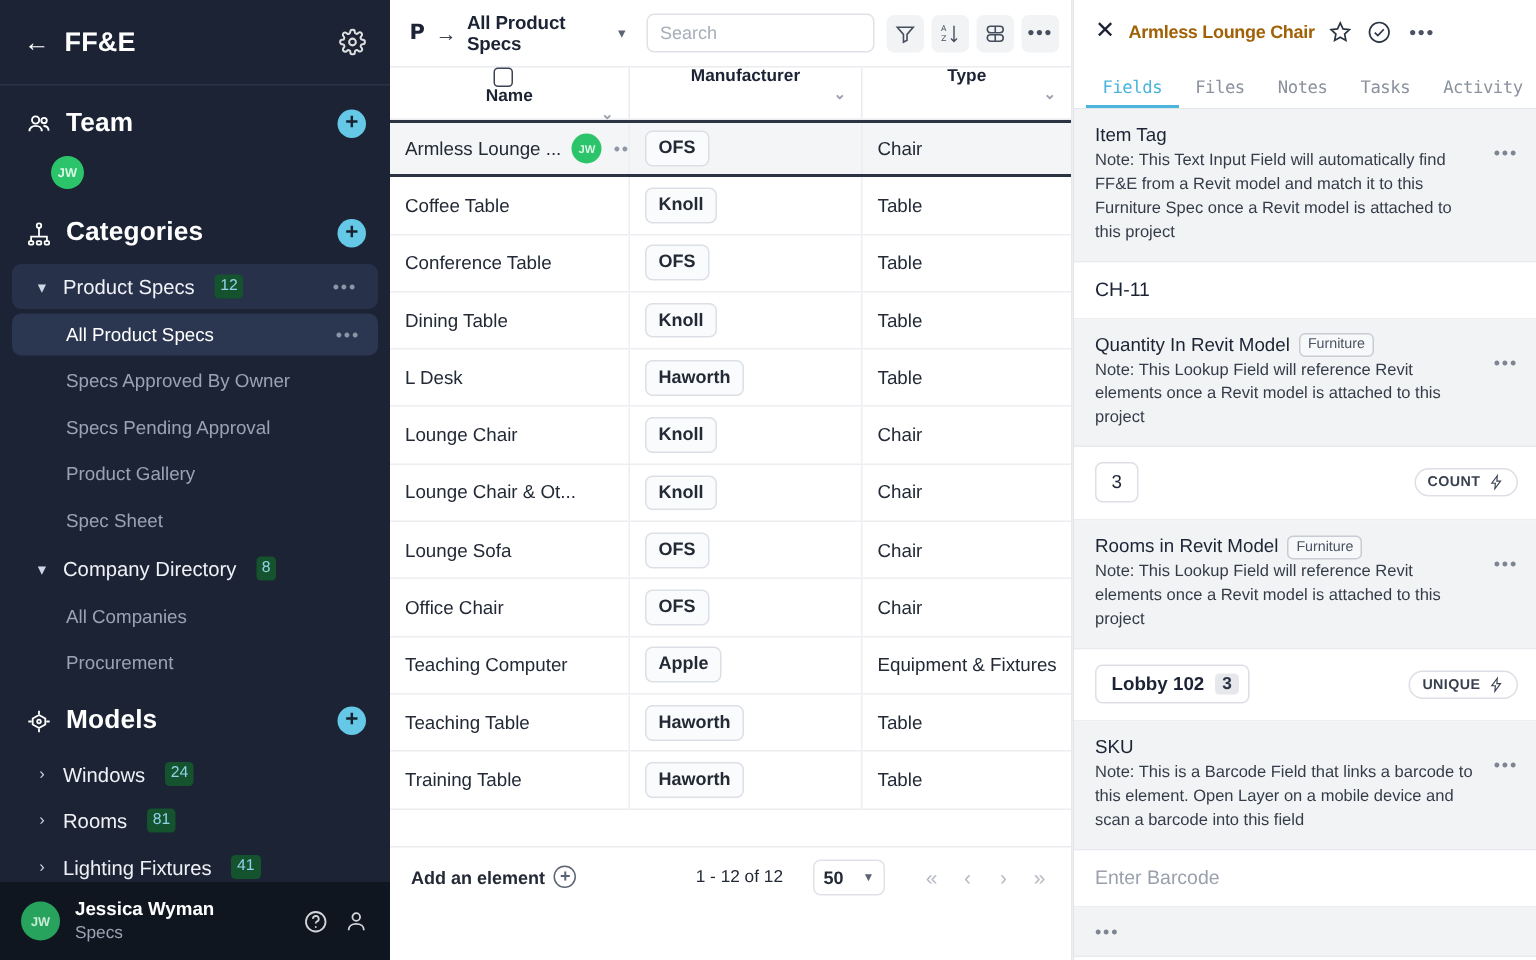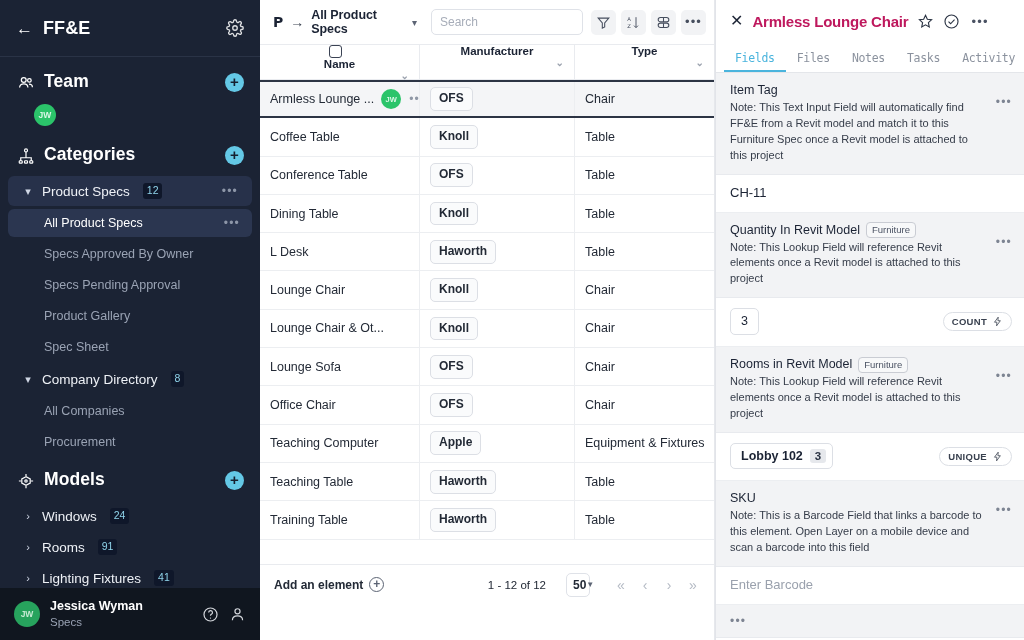--- a/index.html
+++ b/index.html
@@ -63,21 +63,21 @@
     display: flex; align-items: center;
     height: 30px; padding: 0 14px 0 14px;
     font-size: 13.5px; gap: 8px;
     cursor: pointer;
     border-radius: 6px; margin: 1px 8px;
   }
   .grp.sel { background: #27314a; }
   .caret { width: 12px; flex: 0 0 12px; font-size: 11px; color: #cfd6e4; display:flex; align-items:center; justify-content:center;}
   .grp-label { color: #eef1f6; white-space: nowrap; }
   .badge {
-    background: #0f172a; color: #8fd3ea;
+    background: #14532d; color: #8fd3ea;
     font-size: 10.5px; border-radius: 3px;
     padding: 1px 4px 1px 4px; line-height: 1.25;
     margin-left: 5px; font-weight: normal;
   }
   .grp-dots { margin-left: auto; color: #8d96a8; font-size: 12px; letter-spacing: 1.2px; line-height: 1; }
 
   .sub {
     display: flex; align-items: center;
     height: 28px; padding: 0 12px 0 36px;
     font-size: 12.5px; color: #9aa3b4;
@@ -192,39 +192,39 @@
   .add-el { font-size: 12px; font-weight: bold; color: #232a36; display:flex; align-items:center; gap:6px; cursor:pointer;}
   .add-circ {
     width: 15px; height: 15px; border-radius: 50%;
     border: 1.3px solid #5c6474; color: #5c6474;
     display: flex; align-items: center; justify-content: center;
     font-size: 12px; line-height: 1;
   }
   .add-circ span{ display:block; margin-top:-1px; }
   .pg-count { font-size: 11.5px; font-weight: normal; color: #232a36; margin-left: auto; }
   .pg-sel {
-    width: 24px; height: 24px; border: 1px solid #dfe2e8; border-radius: 5px;
+    width: 48px; height: 24px; border: 1px solid #dfe2e8; border-radius: 5px;
     display: flex; align-items: center; padding: 0 6px;
     font-size: 12px; font-weight: bold; color: #232a36; cursor: pointer;
   }
   .pg-sel .sc { margin-left: auto; font-size: 8px; color: #5c6474; }
   .pg-nav { display: flex; gap: 2px; }
   .pg-btn { width: 22px; height: 24px; display:flex; align-items:center; justify-content:center; color:#b4bac4; font-size:14px; cursor:pointer;}
   .tp-blank { flex: 0 0 36px; }
 
   
   .detail {
     width: 309px; flex: 0 0 309px; height: 640px;
     background: #ffffff; display: flex; flex-direction: column;
     border-left: 1px solid #e2e4e9;
     box-shadow: -2px 0 5px rgba(0,0,0,0.05);
   }
   .d-head { height: 42px; flex: 0 0 42px; display: flex; align-items: center; padding: 0 10px 0 14px; gap: 9px; }
   .d-close { font-size: 16px; color: #1b2334; cursor: pointer; line-height: 1; font-weight: 300;}
-  .d-title { font-size: 15px; font-weight: bold; color: #be185d; letter-spacing: -.2px; }
+  .d-title { font-size: 12px; font-weight: bold; color: #a16207; letter-spacing: -.2px; }
   .d-ico { color: #2b3444; cursor: pointer; display: flex; align-items: center; }
   .d-ico svg { display: block; }
   .d-dots { font-size: 13px; color: #4a5263; letter-spacing: 1.2px; cursor: pointer; line-height:1; }
 
   .d-tabs {
     height: 31px; flex: 0 0 31px;
     display: flex; align-items: flex-end; gap: 0;
     border-bottom: 1px solid #e4e6ea;
     padding: 0 8px;
     font-family: "DejaVu Sans Mono", monospace;
@@ -377,21 +377,21 @@
           </span>
       </div>
       <div class="grp">
         <span class="caret">›</span>
         <span class="grp-label">Windows</span>
         <span class="badge">24</span>
       </div>
       <div class="grp">
         <span class="caret">›</span>
         <span class="grp-label">Rooms</span>
-        <span class="badge">91</span>
+        <span class="badge">81</span>
       </div>
       <div class="grp">
         <span class="caret">›</span>
         <span class="grp-label">Lighting Fixtures</span>
         <span class="badge">41</span>
       </div>
     </div>
 
     <div class="sb-foot">
       <div class="foot-av">JW</div>

